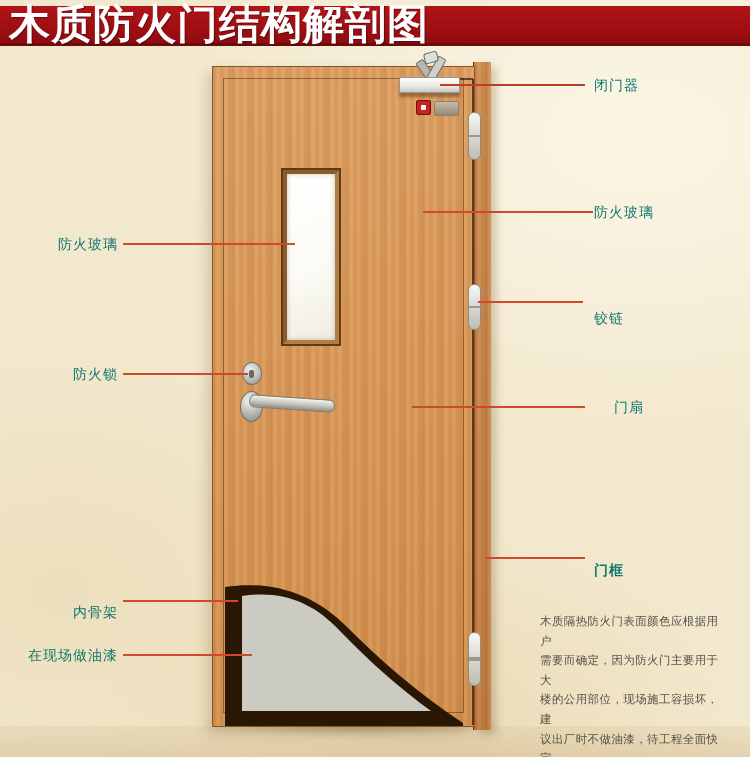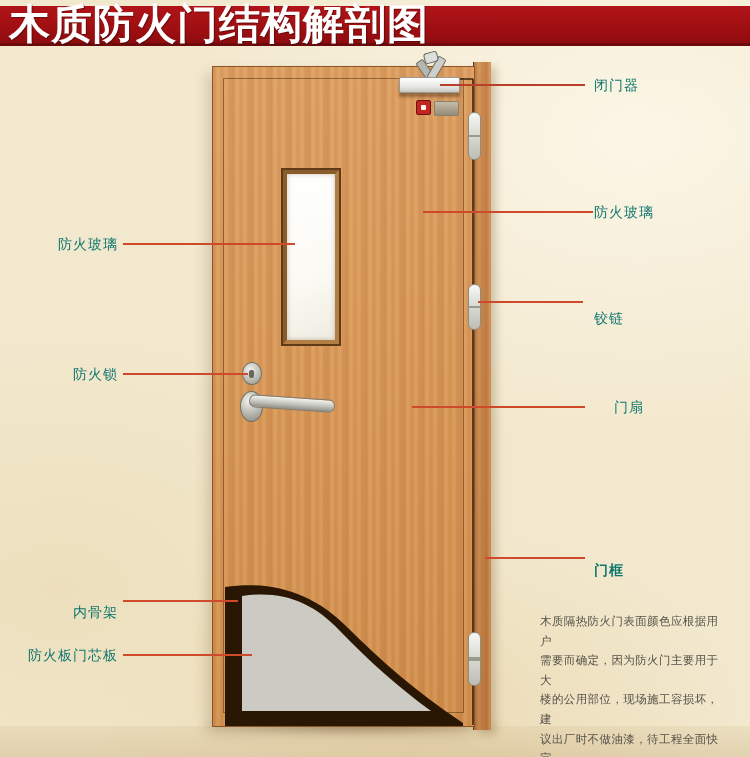--- a/index.html
+++ b/index.html
@@ -214,21 +214,21 @@
 <div class="abs leader ld-core"></div>
 <div class="abs leader ld-closer"></div>
 <div class="abs leader ld-veneer"></div>
 <div class="abs leader ld-hinge"></div>
 <div class="abs leader ld-leaf"></div>
 <div class="abs leader ld-frame"></div>
 
 <div class="abs lbl left lbl-glass">防火玻璃</div>
 <div class="abs lbl left lbl-lock">防火锁</div>
 <div class="abs lbl left lbl-skel">内骨架</div>
-<div class="abs lbl left lbl-core">防火板门芯板</div>
+<div class="abs lbl left lbl-core">在现场做油漆</div>
 
 <div class="abs lbl right lbl-closer">闭门器</div>
 <div class="abs lbl right lbl-veneer">防火玻璃</div>
 <div class="abs lbl right lbl-hinge">铰链</div>
 <div class="abs lbl right lbl-leaf">门扇</div>
 <div class="abs lbl right lbl-frame">门框</div>
 
 <div class="abs description">木质隔热防火门表面颜色应根据用户
 需要而确定，因为防火门主要用于大
 楼的公用部位，现场施工容损坏，建

